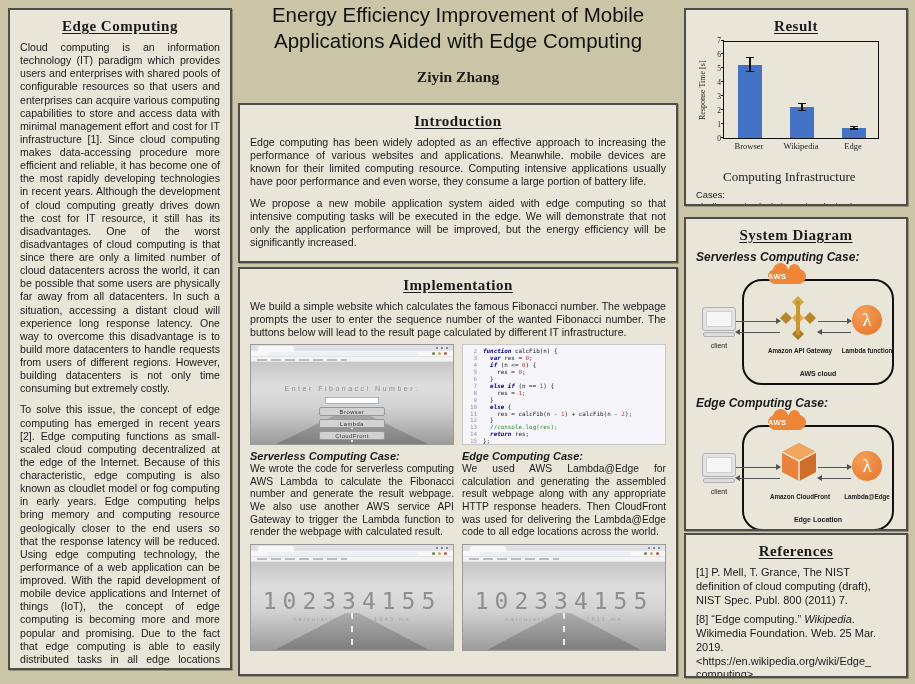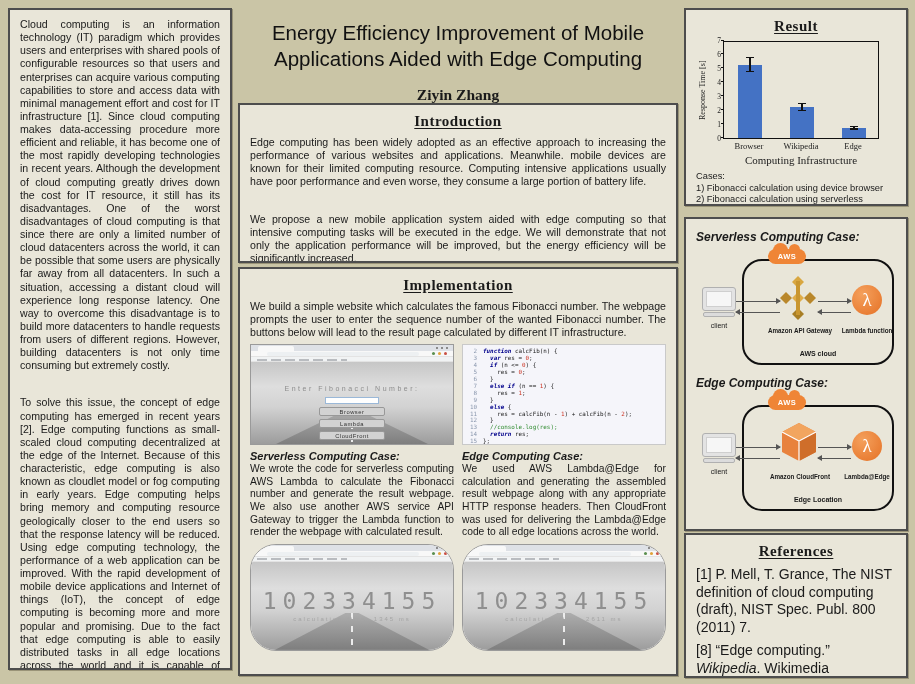--- a/index.html
+++ b/index.html
@@ -7,35 +7,35 @@
   body { background:#cac5a6; font-family:"Liberation Sans",sans-serif; color:#1a1a1a; position:relative; overflow:hidden; }
 
   .panel { background:#e9e6d9; border:2px solid #4d4d4d; box-shadow:1px 1px 0 #9a9478; padding:8px 10px; overflow:hidden; }
   .panel-heading { font-family:"Liberation Serif",serif; font-weight:bold; font-size:15px; text-align:center; text-decoration:underline; text-underline-offset:2px; letter-spacing:.5px; margin-bottom:6px; }
 
   .col-left  { position:absolute; left:8px;  top:8px; width:224px; height:662px; }
   .col-mid   { position:absolute; left:238px; top:0;  width:440px; height:684px; }
   .col-right { position:absolute; left:684px; top:8px; width:224px; height:522px; }
 
   .body-text { font-size:10.6px; line-height:1.24; text-align:justify; }
-  .body-text + .body-text { margin-top:24px; }
-
-  
-  .title-block { text-align:center; padding-top:20px; }
+  .body-text + .body-text { margin-top:8px; }
+
+  
+  .title-block { text-align:center; padding-top:2px; }
   .poster-title { font-size:20.5px; font-weight:normal; line-height:1.25; width:424px; margin:0 auto; color:#111; }
   .poster-author, .poster-advisor { font-family:"Liberation Serif",serif; font-weight:bold; font-size:15.5px; line-height:1.25; margin-top:14px; }
 
   #intro-panel { position:absolute; top:103px; left:0; right:0; height:160px; }
   #impl-panel  { position:absolute; top:267px; left:0; right:0; height:409px; }
 
   .impl-grid { display:grid; grid-template-columns:1fr 1fr; column-gap:8px; row-gap:5px; margin-top:5px; }
 
   
   .shot { position:relative; border:1px solid #9a9a9a; background:#fff; height:101px; overflow:hidden; }
-  .shot.tall { height:107px;border-radius:26px; }
+  .shot.tall { height:107px; }
   .chrome { height:6px; background:#dee1e6; position:relative; }
   .chrome .tab { position:absolute; left:7px; top:1px; width:36px; height:5px; background:#f8f8f8; border-radius:2px 2px 0 0; }
   .chrome .winbtns { position:absolute; right:3px; top:2px; width:14px; height:2px;
     background:repeating-linear-gradient(90deg,#8a8a8a 0 2px,transparent 2px 5px); }
   .addr { height:6px; background:#f8f8f8; border-bottom:1px solid #e3e3e3; position:relative; }
   .addr .urlbar { position:absolute; left:16px; top:1px; right:34px; height:4px; background:#edf0f2; border-radius:2px; }
   .addr .dotA { position:absolute; right:6px; top:1px; width:3px; height:3px; border-radius:50%; background:#c94f44; box-shadow:-6px 0 0 #e0a33b,-12px 0 0 #5a8f4f; }
   .bkm { height:5px; background:#f1f3f4; border-bottom:1px solid #e3e3e3; position:relative; }
   .bkm::before { content:''; position:absolute; left:6px; top:1.5px; width:90px; height:2px;
     background:repeating-linear-gradient(90deg,#b9bcc0 0 10px,transparent 10px 14px); }
@@ -74,55 +74,56 @@
   .ylabel { writing-mode:vertical-rl; transform:rotate(180deg); font-family:"Liberation Serif",serif; font-size:8px; height:98px; text-align:center; color:#222; width:11px; }
   .yaxis { position:relative; width:14px; height:98px; font-family:"Liberation Serif",serif; }
   .ytick { position:absolute; right:2px; font-size:7.5px; color:#222; }
   .plot-col { width:156px; }
   .plot { position:relative; width:156px; height:98px; border:1px solid #111; }
   .bar { position:absolute; bottom:0; }
   .err { position:absolute; background:#111; }
   .tickmark { position:absolute; left:-3px; width:3px; height:1px; background:#111; }
   .xticks { position:relative; height:12px; font-family:"Liberation Serif",serif; font-size:8.5px; margin-top:2px; }
   .xtick { position:absolute; width:60px; text-align:center; color:#222; }
-  .xlabel { text-align:center; font-family:"Liberation Serif",serif; font-size:11px; color:#222; margin-top:1px; }
+  .xlabel { text-align:left; font-family:"Liberation Serif",serif; font-size:13px; color:#222; margin-top:16px; }
   .cases { margin-top:5px; font-size:9.3px; line-height:1.25; }
 
   
   .diag-case-head { font-size:12px; font-weight:bold; font-style:italic; margin:3px 0 1px 0; }
   .diagram { position:relative; width:202px; height:128px; }
   .cloud-box { position:absolute; left:46px; top:14px; width:152px; height:106px; border:2px solid #111; border-radius:20px; }
   .aws-badge { position:absolute; width:38px; height:15px; background:#ef8536; border-radius:8px; top:4px; left:72px; z-index:2; }
   .aws-badge::before { content:''; position:absolute; width:15px; height:15px; border-radius:50%; background:#ef8536; top:-6px; left:5px; }
   .aws-badge::after  { content:''; position:absolute; width:11px; height:11px; border-radius:50%; background:#ef8536; top:-5px; right:6px; }
-  .aws-badge span { position:relative; z-index:3; color:#fff; font-weight:bold; font-size:7.5px; display:block; text-align:center; line-height:15px; letter-spacing:.5px; }
+  .aws-badge span { position:relative; z-index:3; color:#fff; font-weight:bold; font-size:7.5px; display:block; text-align:left; line-height:15px; letter-spacing:.5px; }
   .client-wrap { position:absolute; left:2px; top:42px; width:42px; text-align:center; }
   .laptop { width:34px; height:24px; background:#e3e3e3; border:1px solid #b0b0b0; border-radius:3px; position:relative; margin:0 auto; }
   .laptop::before { content:''; position:absolute; inset:3px; background:#f6f6f6; border:1px solid #cfcfcf; }
   .laptop-base { width:32px; height:5px; background:#dcdcdc; border:1px solid #b0b0b0; border-radius:2px; margin:1px auto 0; }
   .client-label { font-size:7px; margin-top:5px; }
   .mid-icon { position:absolute; left:84px; top:30px; }
   .lambda-circle { position:absolute; left:156px; top:40px; width:30px; height:30px; border-radius:50%;
     background:radial-gradient(circle at 35% 30%, #f4a05c, #e57125); color:#fff; display:flex; align-items:center; justify-content:center;
     font-family:"Liberation Serif",serif; font-size:19px; }
   .mid-label { position:absolute; left:54px; top:82px; width:100px; text-align:center; font-size:6.3px; font-weight:bold; }
   .right-label { position:absolute; left:138px; top:82px; width:66px; text-align:center; font-size:6.3px; font-weight:bold; }
   .box-label { position:absolute; left:46px; top:105px; width:152px; text-align:center; font-size:7px; font-weight:bold; }
   .h-arrow { position:absolute; height:0; border-top:1.2px solid #555; }
   .h-arrow.right::after { content:''; position:absolute; right:-1px; top:-3.6px; border-left:5px solid #555; border-top:3px solid transparent; border-bottom:3px solid transparent; }
   .h-arrow.left::before { content:''; position:absolute; left:-1px; top:-3.6px; border-right:5px solid #555; border-top:3px solid transparent; border-bottom:3px solid transparent; }
   .a1 { left:40px; top:56px; width:44px; } .a2 { left:40px; top:67px; width:44px; }
   .a3 { left:122px; top:56px; width:33px; } .a4 { left:122px; top:67px; width:33px; }
 
-  .ref-text { font-size:14px; line-height:1.25; margin-top:6px; }
+  .ref-text { font-size:11px; line-height:1.25; margin-top:6px; }
 </style>
 </head>
 <body>
 
 <div class="col-left panel">
+  <div class="panel-heading">Edge Computing</div>
   <p class="body-text">Cloud computing is an information technology (IT) paradigm which provides users and enterprises with shared pools of configurable resources so that users and enterprises can acquire various computing capabilities to store and access data with minimal management effort and cost for IT infrastructure [1]. Since cloud computing makes data-accessing procedure more efficient and reliable, it has become one of the most rapidly developing technologies in recent years. Although the development of cloud computing greatly drives down the cost for IT resource, it still has its disadvantages. One of the worst disadvantages of cloud computing is that since there are only a limited number of cloud datacenters across the world, it can be possible that some users are physically far away from all datacenters. In such a situation, accessing a distant cloud will experience long response latency. One way to overcome this disadvantage is to build more datacenters to handle requests from users of different regions. However, building datacenters is not only time consuming but extremely costly.</p>
   <p class="body-text">To solve this issue, the concept of edge computing has emerged in recent years [2]. Edge computing functions as small-scaled cloud computing decentralized at the edge of the Internet. Because of this characteristic, edge computing is also known as cloudlet model or fog computing in early years. Edge computing helps bring memory and computing resource geologically closer to the end users so that the response latency will be reduced. Using edge computing technology, the performance of a web application can be improved. With the rapid development of mobile device applications and Internet of things (IoT), the concept of edge computing is becoming more and more popular and promising. Due to the fact that edge computing is able to easily distributed tasks in all edge locations across the world and it is capable of handling light-to-medium computing burden tasks, many researchers believe it will help accelerate the performance of mobile application and IoT, while saving the energy for those devices.</p>
 </div>
 
 <div class="col-mid">
   <div class="title-block">
     <h1 class="poster-title">Energy Efficiency Improvement of Mobile Applications Aided with Edge Computing</h1>
     <div class="poster-author">Ziyin Zhang</div>
     <div class="poster-advisor">with Dr. Wei Hao</div>
   </div>
@@ -277,20 +278,21 @@
     <div class="cases">
       <div>Cases:</div>
       <div class="cases-list">
           <div>1) Fibonacci calculation using device browser</div>
           <div>2) Fibonacci calculation using serverless computing</div>
         </div>
     </div>
   </div>
 
   <div class="panel" id="sysdiag-panel">
+    <div class="panel-heading">System Diagram</div>
 
     <div class="diag-case-head">Serverless Computing Case:</div>
     <div class="diagram">
       <div class="cloud-box"></div>
       <div class="aws-badge">
           <span>AWS</span>
         </div>
       <div class="client-wrap">
         <div class="laptop"></div>
         <div class="laptop-base"></div>

